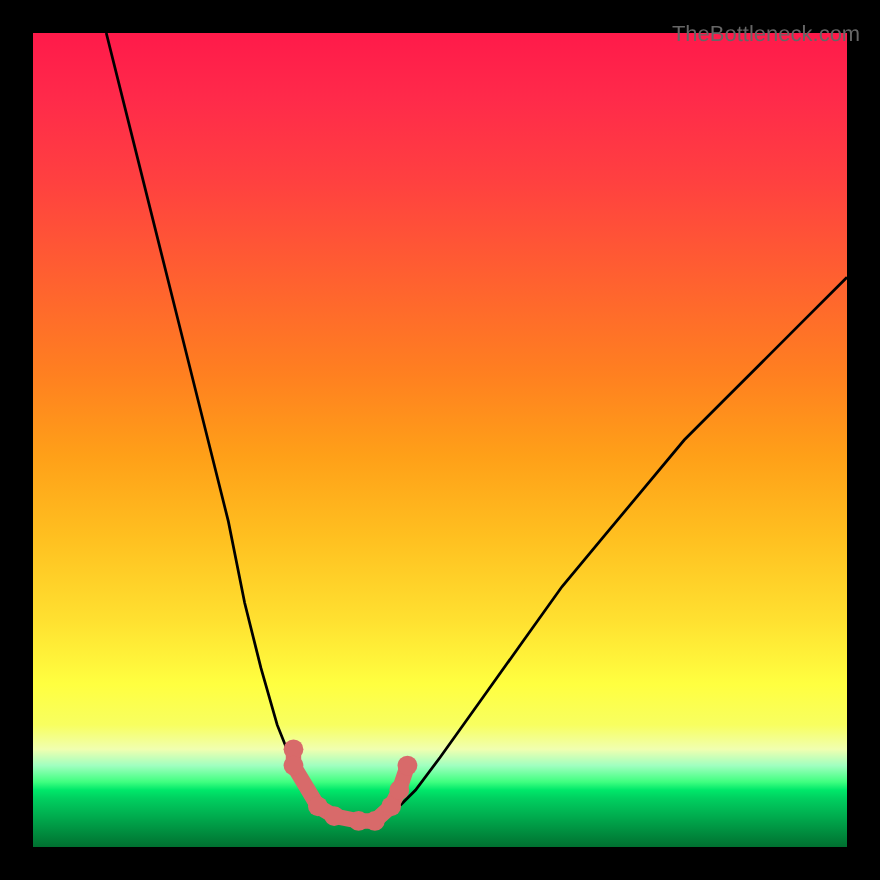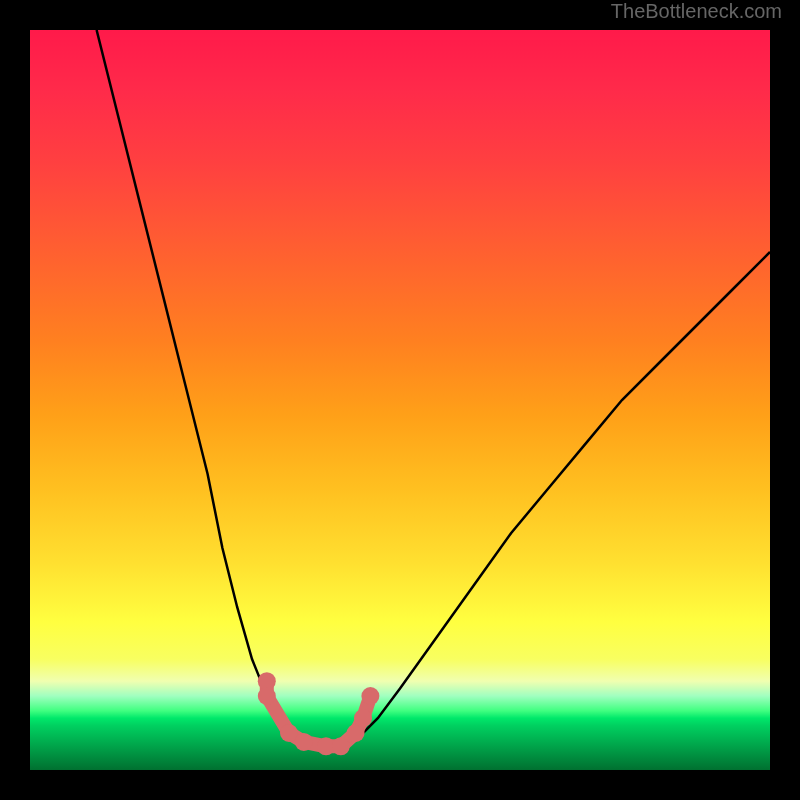--- a/index.html
+++ b/index.html
@@ -7,21 +7,21 @@
     padding: 0;
     width: 800px;
     height: 800px;
     background: #000;
     position: relative;
     overflow: hidden;
     font-family: Arial, sans-serif;
   }
   .watermark {
     position: absolute;
-    top: 0;
+    top: 20px;
     right: 18px;
     color: #666;
     font-size: 20px;
     font-weight: 500;
     z-index: 10;
     text-align: right;
   }
   .plot-area {
     position: absolute;
     left: 30px;

